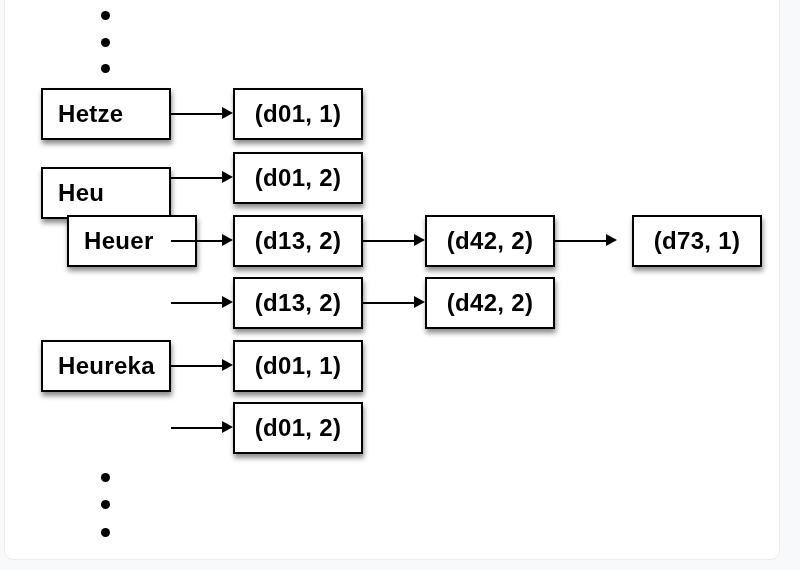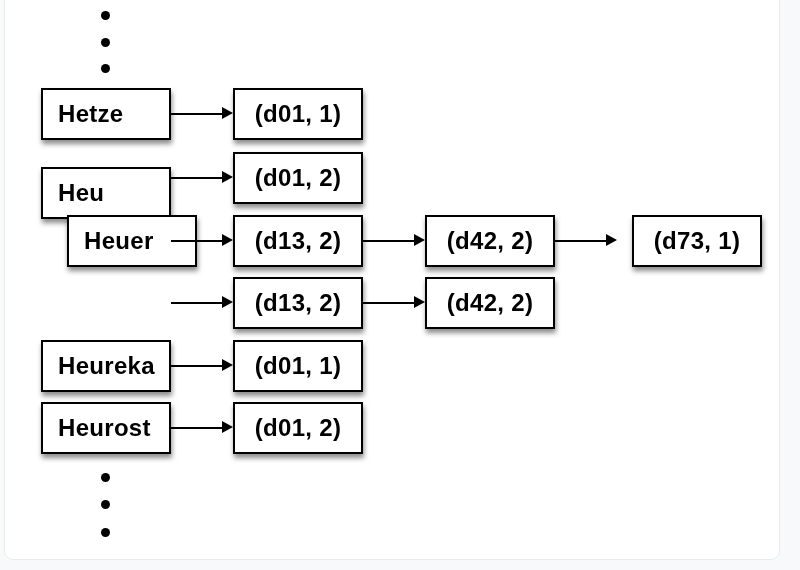--- a/index.html
+++ b/index.html
@@ -124,23 +124,20 @@
   </div>
 
   <div class="node term" style="left:41px; top:340px;">
     <span>Heureka</span>
   </div>
   <div class="arrow" style="left:171px; top:365px; width:51px;"></div>
   <div class="node posting" style="left:233px; top:340px;">
     <span>(d01, 1)</span>
   </div>
 
-  <div class="node term" style="left:41px; top:402px;">
-    <span>Heurost</span>
-  </div>
   <div class="arrow" style="left:171px; top:427px; width:51px;"></div>
   <div class="node posting" style="left:233px; top:402px;">
     <span>(d01, 2)</span>
   </div>
 
   <div class="dot" style="left:101px; top:473px;"></div>
   <div class="dot" style="left:101px; top:500px;"></div>
   <div class="dot" style="left:101px; top:528px;"></div>
 
 </div>

